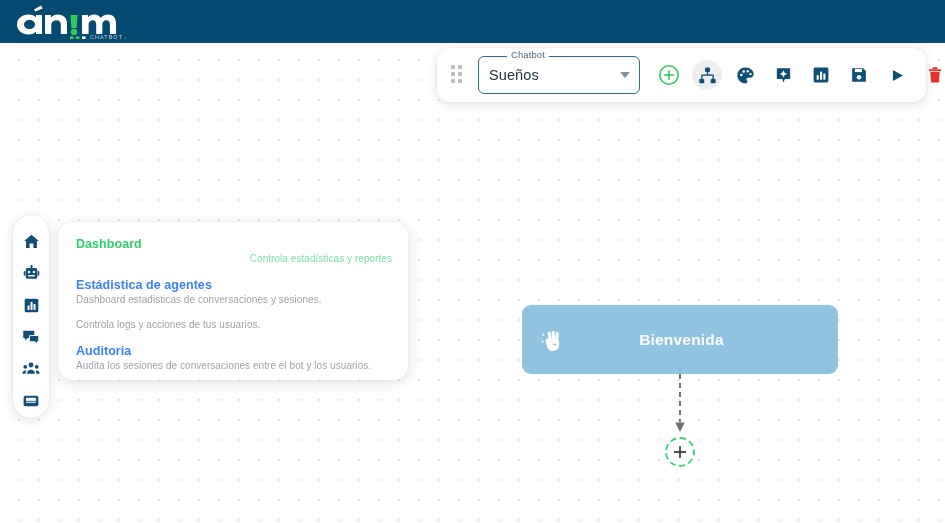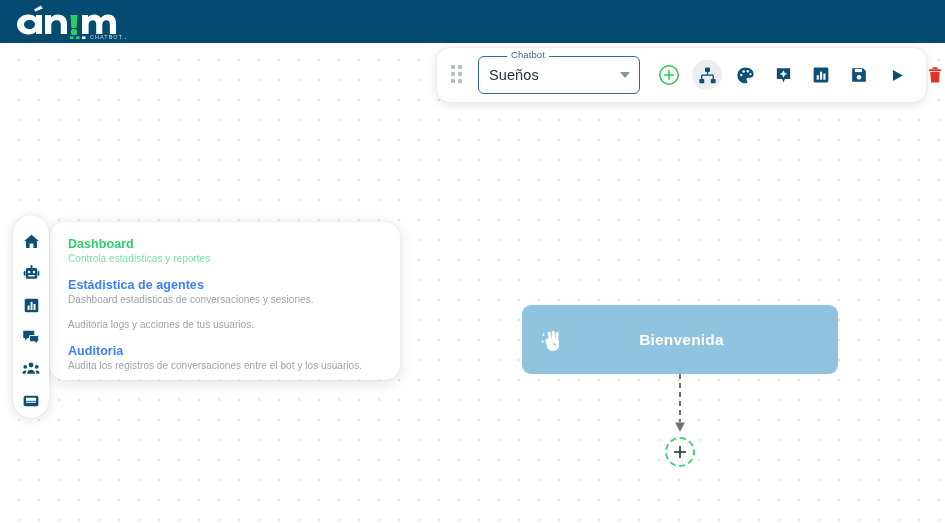--- a/index.html
+++ b/index.html
@@ -168,21 +168,21 @@
     height: 32px;
     display: flex;
     align-items: center;
     justify-content: center;
     cursor: pointer;
   }
 
   
   .menu {
     position: absolute;
-    left: 50px;
+    left: 58px;
     top: 222px;
     width: 350px;
     height: 158px;
     background: #ffffff;
     border-radius: 14px;
     box-shadow: 0 3px 14px rgba(20,40,70,0.13), 0 0 1px rgba(20,40,70,0.18);
     padding: 14px 16px 0 18px;
     z-index: 25;
   }
   .menu-item { margin-bottom: 11px; cursor: pointer; }
@@ -194,21 +194,21 @@
     line-height: 16px;
     letter-spacing: .05px;
   }
   .menu-sub {
     font-size: 10px;
     color: #9ea3a9;
     line-height: 14px;
     letter-spacing: .05px;
   }
   .menu-item.selected .menu-title { color: #2fd06a; }
-  .menu-item.selected .menu-sub   { color: #79e3a3; }
+  .menu-item.selected .menu-sub   { color: #79e3a3; text-align: right; }
 
   
   .node {
     position: absolute;
     left: 522px;
     top: 262px;
     width: 316px;
     height: 69px;
     background: #8fc3e0;
     border-radius: 9px;
@@ -475,21 +475,21 @@
     <div class="menu-title">Dashboard</div>
     <div class="menu-sub">Controla estadísticas y reportes</div>
   </div>
 
   <div class="menu-item">
     <div class="menu-title">Estádistica de agentes</div>
     <div class="menu-sub">Dashboard estadisticas de conversaciones y sesiones.</div>
   </div>
 
   <div class="menu-item">
-    <div class="menu-sub">Auditoria logs y acciones de tus usuarios.</div>
+    <div class="menu-sub">Controla logs y acciones de tus usuarios.</div>
   </div>
 
   <div class="menu-item">
     <div class="menu-title">Auditoria</div>
-    <div class="menu-sub">Audita los registros de conversaciones entre el bot y los usuarios.</div>
+    <div class="menu-sub">Audita los sesiones de conversaciones entre el bot y los usuarios.</div>
   </div>
 
 </div>
 
 </body></html>

